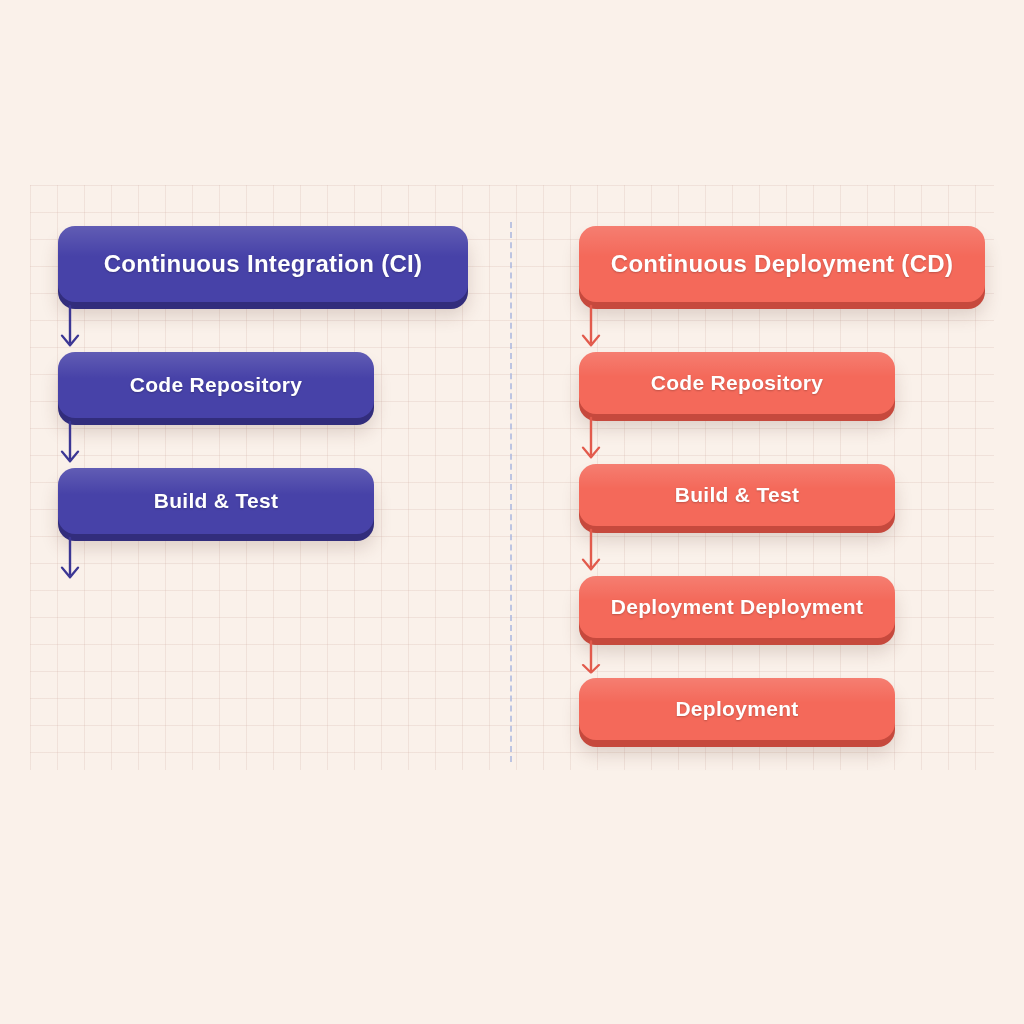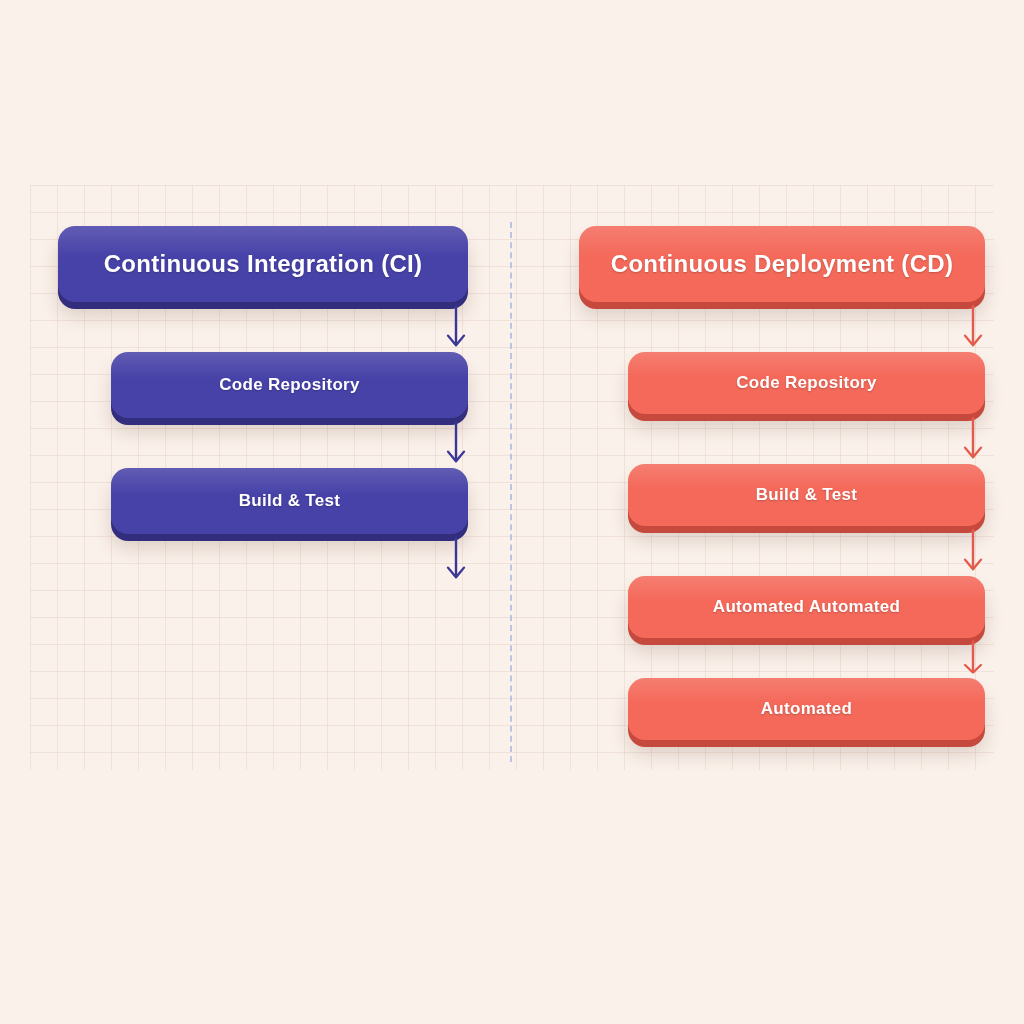--- a/index.html
+++ b/index.html
@@ -33,21 +33,21 @@
     top: 222px;
     height: 540px;
     width: 0;
     border-left: 2px dashed var(--divider-color, #aebadf);
     opacity: 0.8;
   }
   .column {
     position: absolute;
     display: flex;
     flex-direction: column;
-    align-items: flex-end;
+    align-items: flex-start;
   }
   .col-ci { left: 58px; top: 226px; width: 410px; }
   .col-cd { left: 579px; top: 226px; width: 406px; }
   .box {
     box-sizing: border-box;
     display: flex;
     align-items: center;
     justify-content: center;
     border-radius: 17px;
     background: linear-gradient(180deg, rgba(255,255,255,0.14), rgba(255,255,255,0) 40%), var(--c);
@@ -57,22 +57,22 @@
     text-align: center;
     text-shadow: 0 1px 2px rgba(0,0,0,0.22);
     letter-spacing: 0.3px;
   }
   .box.header {
     width: 100%;
     height: 76px;
     font-size: 24px;
   }
   .box.step {
-    width: 357px;
-    font-size: 17px;
+    width: 316px;
+    font-size: 21px;
   }
   .col-ci .box.step { height: 66px; }
   .col-cd .box.step { height: 62px; }
   .arrow {
     width: 24px;
     height: 50px;
     flex: none;
   }
   .arrow.short { height: 40px; }
   .arrow svg { width: 100%; height: 100%; display: block; }
@@ -159,28 +159,28 @@
     </div>
 
     <div class="arrow">
       <svg viewBox="0 0 24 52" preserveAspectRatio="none">
           <line x1="12" y1="4" x2="12" y2="42"></line>
           <path d="M4 35 L12 45 L20 35"></path>
         </svg>
     </div>
 
     <div class="box step">
-      <span>Automated Automated</span>
+      <span>Deployment Deployment</span>
     </div>
 
     <div class="arrow short">
       <svg viewBox="0 0 24 52" preserveAspectRatio="none">
           <line x1="12" y1="4" x2="12" y2="42"></line>
           <path d="M4 35 L12 45 L20 35"></path>
         </svg>
     </div>
 
     <div class="box step">
-      <span>Automated</span>
+      <span>Deployment</span>
     </div>
   </div>
 
 </div>
 
 </body></html>

